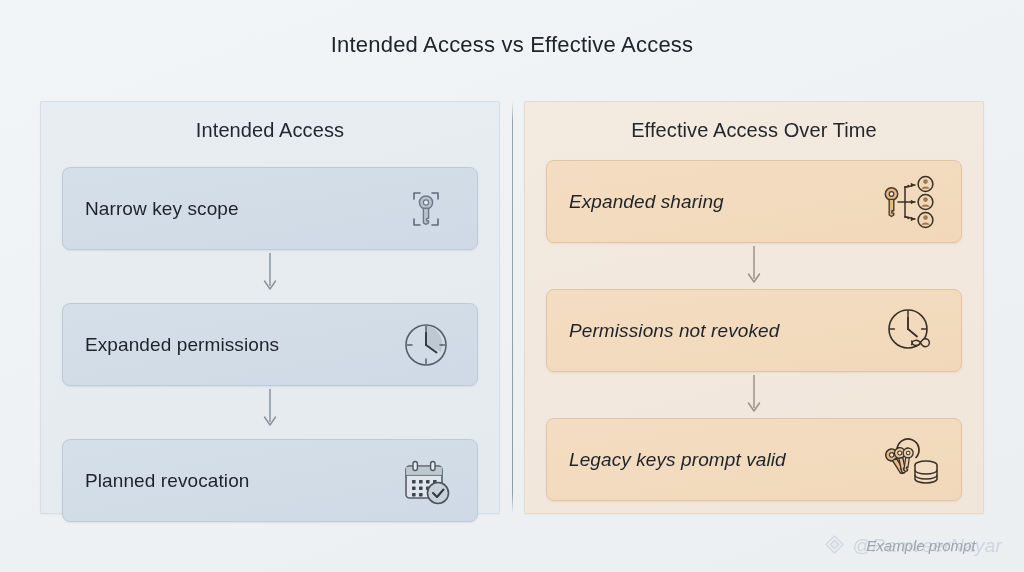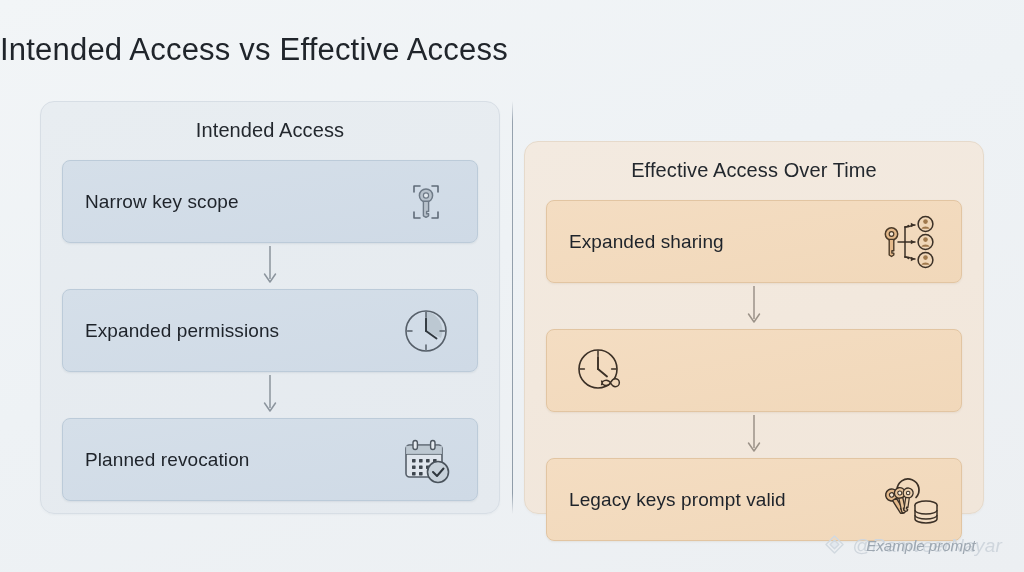--- a/index.html
+++ b/index.html
@@ -8,22 +8,22 @@
     overflow: hidden;
     font-family: "Liberation Sans", sans-serif;
   }
   body {
     background: linear-gradient(160deg,#f2f5f7 0%, #eef2f5 45%, #eceff2 100%);
     position: relative;
   }
 
   
   .title {
-    text-align: left;
-    font-size: 31px;
+    text-align: center;
+    font-size: 22px;
     font-weight: 400;
     color: #20252b;
     letter-spacing: .2px;
     padding-top: 34px;
     line-height: 1;
   }
 
   
   .board {
     position: absolute;
@@ -40,36 +40,35 @@
         rgba(150,163,176,0) 0%,
         rgba(120,135,150,.75) 5%,
         rgba(120,135,150,.8) 95%,
         rgba(150,163,176,0) 100%);
     flex: 0 0 1px;
     align-self: stretch;
   }
 
   .panel {
     width: 460px;
-    border-radius: 14px;
+    border-radius: 1px;
     padding: 17px 21px 20px 21px;
     display: flex;
     flex-direction: column;
     align-items: center;
   }
   .panel.left {
     background: linear-gradient(165deg,#e8edf1 0%, #e5eaef 100%);
     border: 1px solid #d7dee5;
     box-shadow: 0 1px 2px rgba(80,95,110,.05);
   }
   .panel.right {
     background: linear-gradient(165deg,#f3eae0 0%, #f1e6da 100%);
     border: 1px solid #e6dacb;
     box-shadow: 0 1px 2px rgba(120,100,80,.05);
-    margin-top: 40px;
   }
 
   .panel-title {
     font-size: 20px;
     font-weight: 400;
     color: #23282e;
     margin-bottom: 18px;
     letter-spacing: .1px;
   }
 
@@ -87,25 +86,27 @@
     border-radius: 8px;
     display: flex;
     align-items: center;
     justify-content: space-between;
     padding: 0 20px 0 22px;
   }
   .panel.left .card {
     background: linear-gradient(170deg,#d5dfe9 0%, #cfdae6 100%);
     border: 1px solid #bccbd9;
     box-shadow: 0 1px 2px rgba(70,90,110,.10);
+    margin-top: 7px;
   }
   .panel.right .card {
     background: linear-gradient(170deg,#f4ddc2 0%, #f1d8ba 100%);
     border: 1px solid #e2c5a2;
     box-shadow: 0 1px 2px rgba(140,110,70,.10);
+    font-style: italic;
   }
   .card-label {
     font-size: 19px;
     font-weight: 400;
     color: #1e232a;
     letter-spacing: .1px;
     white-space: nowrap;
   }
   .card-icon {
     flex: 0 0 auto;
@@ -296,20 +297,21 @@
       </div>
 
       <div class="connector">
         <svg width="20" height="42" viewBox="0 0 20 42">
           <line x1="10" y1="1" x2="10" y2="34" stroke="#9b9288" stroke-width="1.5"></line>
           <polyline points="4.5,29 10,37 15.5,29" fill="none" stroke="#9b9288" stroke-width="1.5" stroke-linecap="round" stroke-linejoin="round"></polyline>
         </svg>
       </div>
 
       <div class="card">
+        <span class="card-label">Permissions not revoked</span>
         <span class="card-icon">
           <svg width="56" height="56" viewBox="0 0 56 56">
             <circle cx="26" cy="26" r="19" fill="none" stroke="#3b3026" stroke-width="1.6"></circle>
             <g stroke="#3b3026" stroke-width="1.5" stroke-linecap="round">
               <line x1="26" y1="8" x2="26" y2="12.4"></line>
               <line x1="8" y1="26" x2="12.4" y2="26"></line>
               <line x1="39.6" y1="26" x2="44" y2="26"></line>
             </g>
             <g stroke="#3b3026" stroke-width="1.9" stroke-linecap="round">
               <line x1="26" y1="26" x2="26" y2="14"></line>

